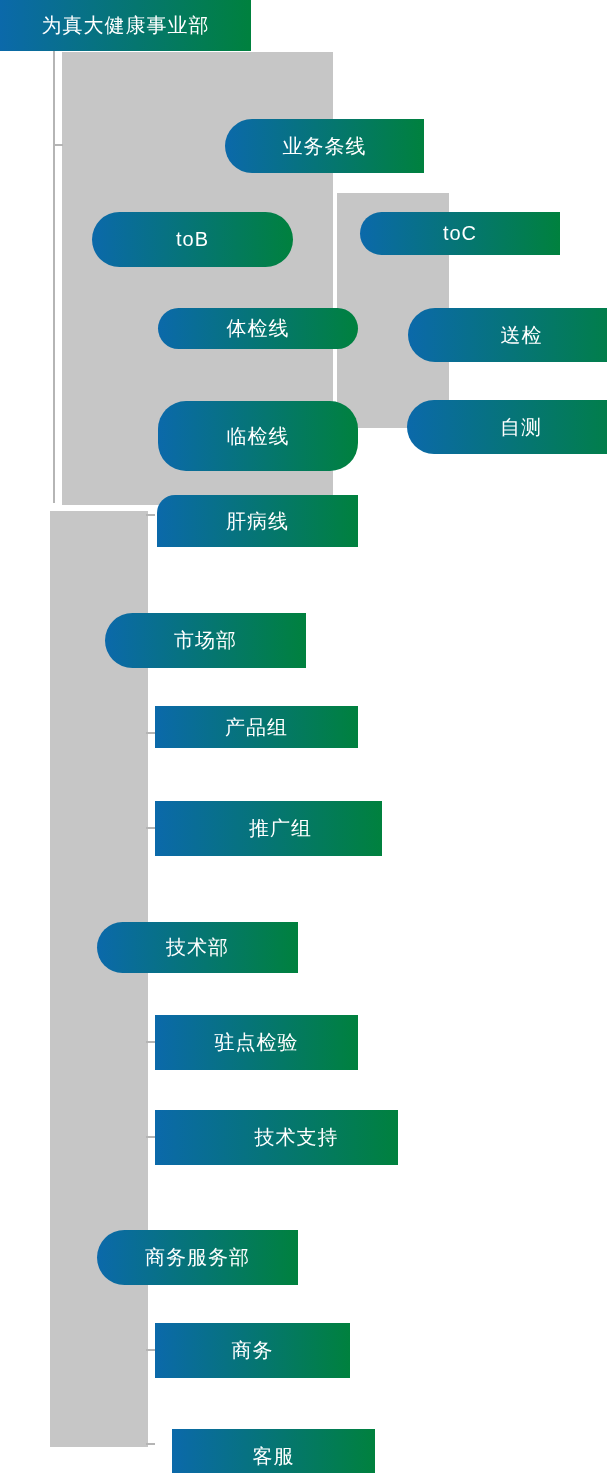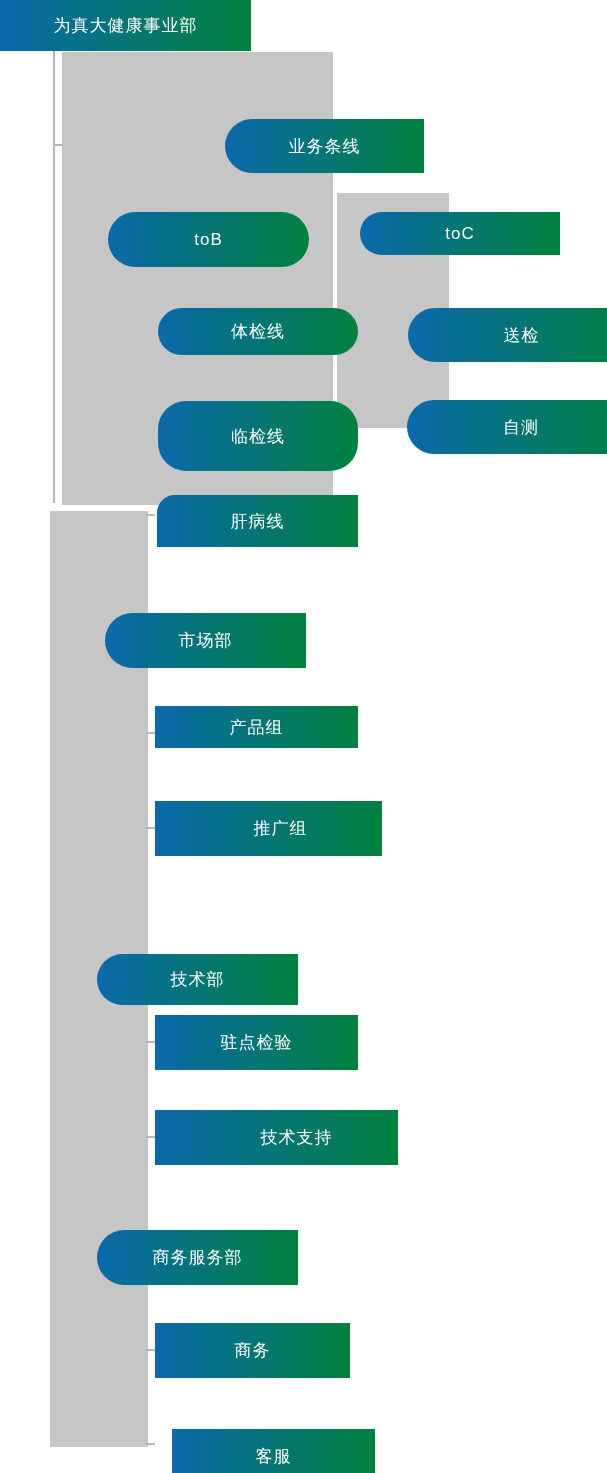--- a/index.html
+++ b/index.html
@@ -24,40 +24,40 @@
   .tk-product{top:732px;}
   .tk-promotion{top:827px;}
   .tk-onsite{top:1041px;}
   .tk-techsupport{top:1136px;}
   .tk-business{top:1349px;}
   .tk-customer{top:1443px;}
   
   .node{
     position:absolute;z-index:3;
     display:flex;align-items:center;justify-content:center;
-    color:#ffffff;font-size:17px;letter-spacing:1px;
+    color:#ffffff;font-size:20px;letter-spacing:1px;
     background:linear-gradient(90deg,#0b69aa 0%,#00813e 100%);
     white-space:nowrap;
   }
   .round-both{border-radius:28px;}
   .round-left{border-radius:28px 0 0 28px;}
   .rect{border-radius:0;}
   .hdr{left:0;top:0;width:251px;height:51px;z-index:4;}
   .n-busline{left:225px;top:119px;width:199px;height:54px;}
-  .n-tob{left:108px;top:212px;width:201px;height:55px;}
+  .n-tob{left:92px;top:212px;width:201px;height:55px;}
   .n-toc{left:360px;top:212px;width:200px;height:43px;}
-  .n-physical{left:158px;top:308px;width:200px;height:47px;}
+  .n-physical{left:158px;top:308px;width:200px;height:41px;}
   .n-sendtest{left:408px;top:308px;width:227px;height:54px;}
   .n-clinical{left:158px;top:401px;width:200px;height:70px;}
   .n-selftest{left:407px;top:400px;width:228px;height:54px;}
   .n-liver{left:157px;top:495px;width:201px;height:52px;border-radius:18px 0 0 0;}
   .n-marketing{left:105px;top:613px;width:201px;height:55px;}
   .n-product{left:155px;top:706px;width:203px;height:42px;}
   .n-promotion{left:155px;top:801px;width:203px;height:55px;padding-left:24px;}
-  .n-techdept{left:97px;top:922px;width:201px;height:51px;margin-top:32px;}
+  .n-techdept{left:97px;top:922px;width:201px;height:51px;}
   .n-onsite{left:155px;top:1015px;width:203px;height:55px;}
   .n-techsupport{left:155px;top:1110px;width:203px;height:55px;padding-left:40px;}
   .n-bizservice{left:97px;top:1230px;width:201px;height:55px;}
   .n-business{left:155px;top:1323px;width:195px;height:55px;text-align:right;}
   .n-customer{left:172px;top:1418px;width:203px;height:55px;margin-top:11px;}
 </style>
 </head>
 <body>
 
 <div class="gblock c1"></div>

